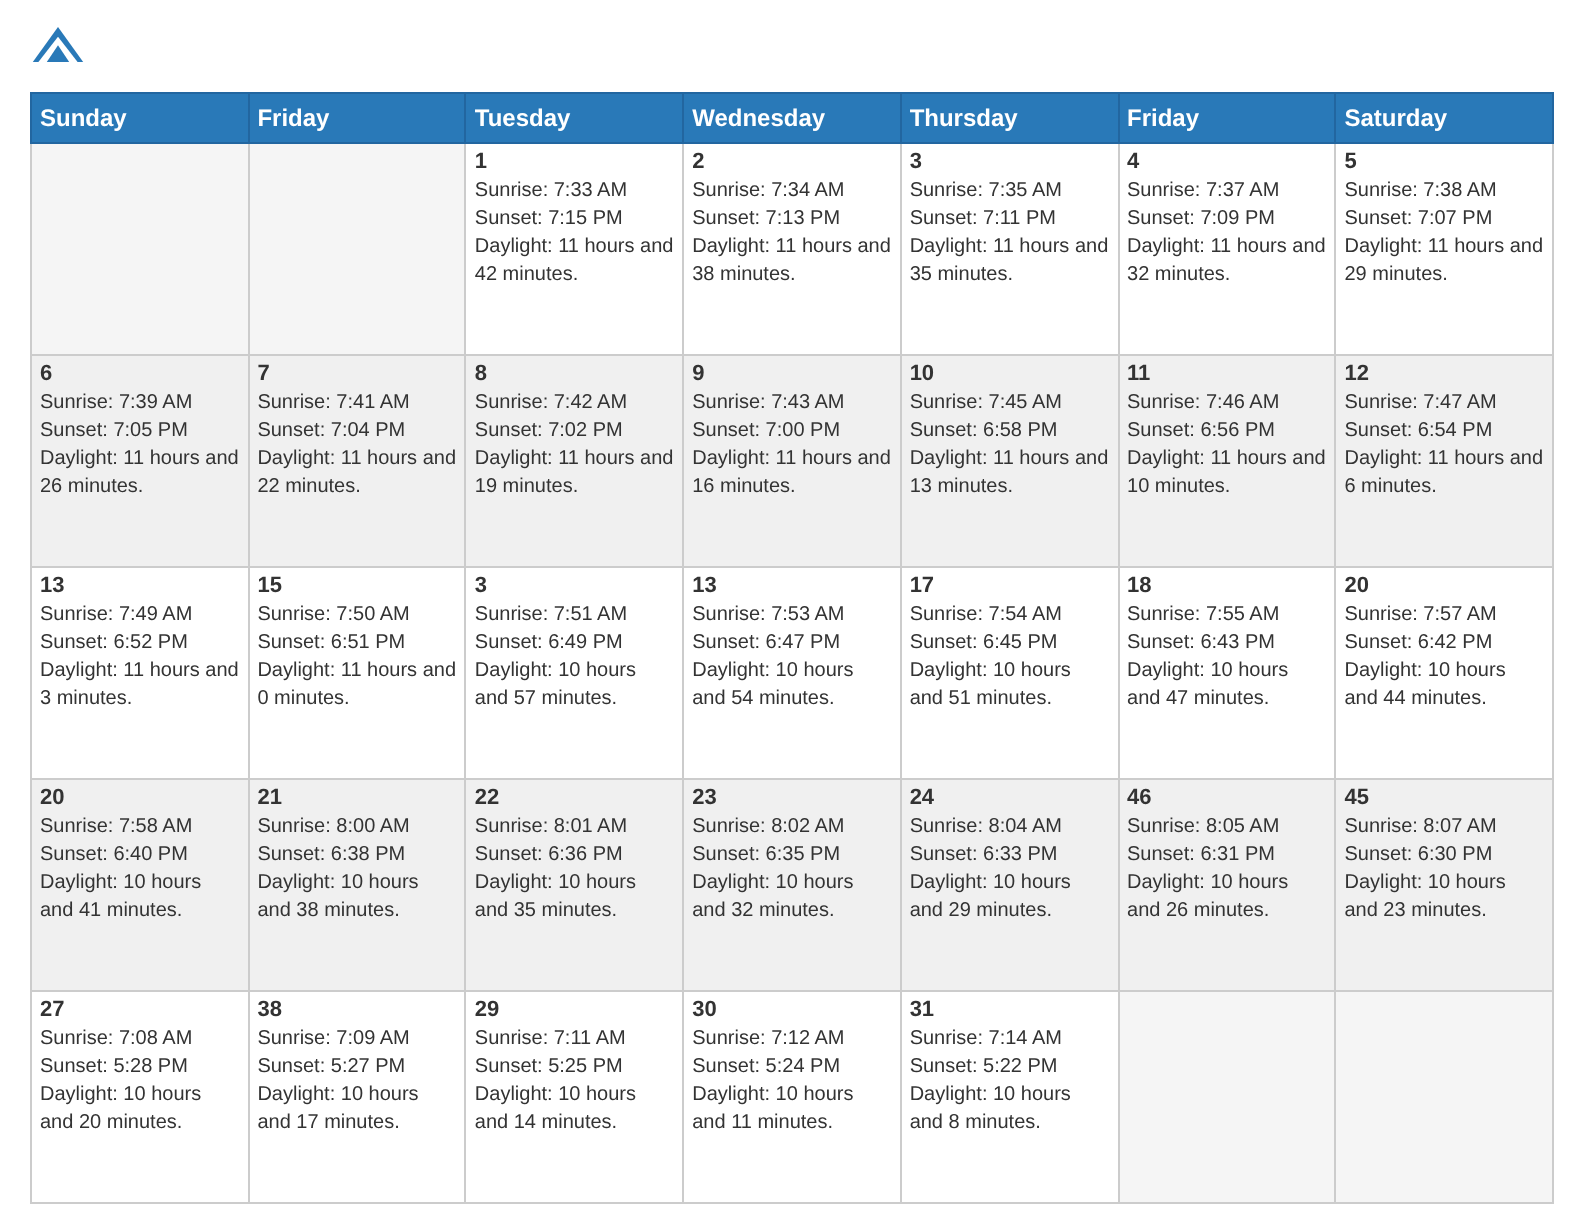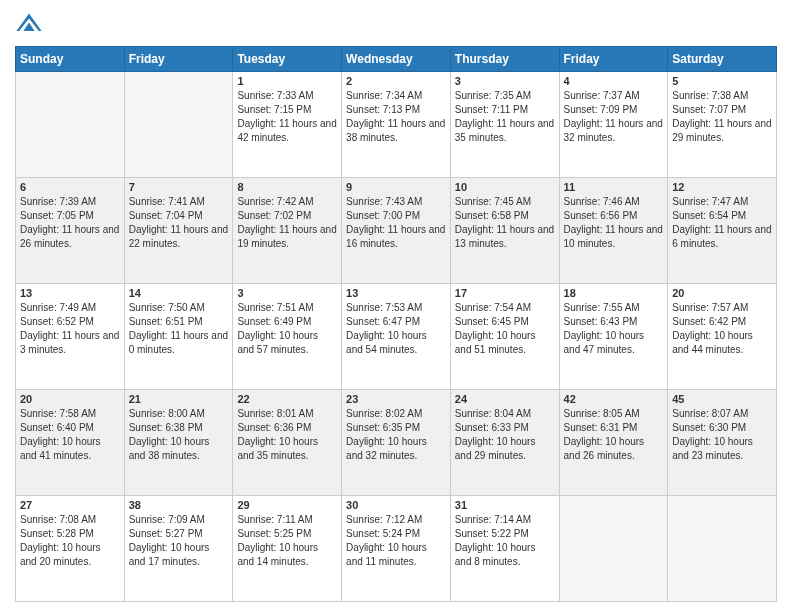--- a/index.html
+++ b/index.html
@@ -182,21 +182,21 @@
             <span class="day-number">12</span>
             <div class="cell-content">Sunrise: 7:47 AM<br>Sunset: 6:54 PM<br>Daylight: 11 hours and 6 minutes.</div>
           </td>
         </tr>
         <tr>
           <td>
             <span class="day-number">13</span>
             <div class="cell-content">Sunrise: 7:49 AM<br>Sunset: 6:52 PM<br>Daylight: 11 hours and 3 minutes.</div>
           </td>
           <td>
-            <span class="day-number">14</span>
+            <span class="day-number">15</span>
             <div class="cell-content">Sunrise: 7:50 AM<br>Sunset: 6:51 PM<br>Daylight: 11 hours and 0 minutes.</div>
           </td>
           <td>
             <span class="day-number">3</span>
             <div class="cell-content">Sunrise: 7:51 AM<br>Sunset: 6:49 PM<br>Daylight: 10 hours and 57 minutes.</div>
           </td>
           <td>
             <span class="day-number">13</span>
             <div class="cell-content">Sunrise: 7:53 AM<br>Sunset: 6:47 PM<br>Daylight: 10 hours and 54 minutes.</div>
           </td>
@@ -228,21 +228,21 @@
           </td>
           <td>
             <span class="day-number">23</span>
             <div class="cell-content">Sunrise: 8:02 AM<br>Sunset: 6:35 PM<br>Daylight: 10 hours and 32 minutes.</div>
           </td>
           <td>
             <span class="day-number">24</span>
             <div class="cell-content">Sunrise: 8:04 AM<br>Sunset: 6:33 PM<br>Daylight: 10 hours and 29 minutes.</div>
           </td>
           <td>
-            <span class="day-number">42</span>
+            <span class="day-number">46</span>
             <div class="cell-content">Sunrise: 8:05 AM<br>Sunset: 6:31 PM<br>Daylight: 10 hours and 26 minutes.</div>
           </td>
           <td>
             <span class="day-number">45</span>
             <div class="cell-content">Sunrise: 8:07 AM<br>Sunset: 6:30 PM<br>Daylight: 10 hours and 23 minutes.</div>
           </td>
         </tr>
         <tr>
           <td>
             <span class="day-number">27</span>

